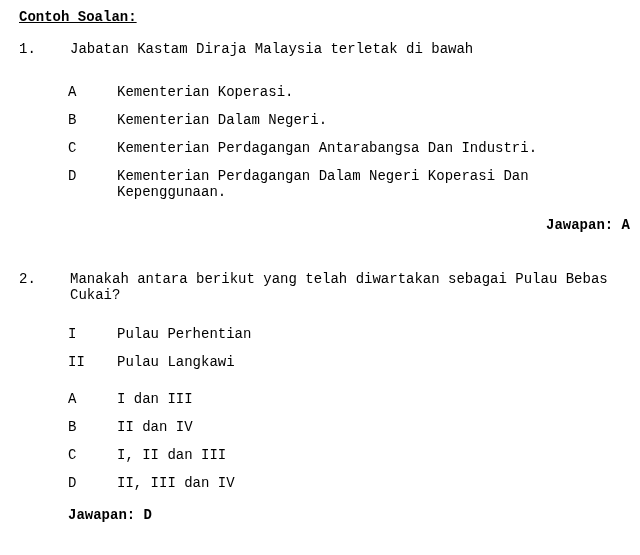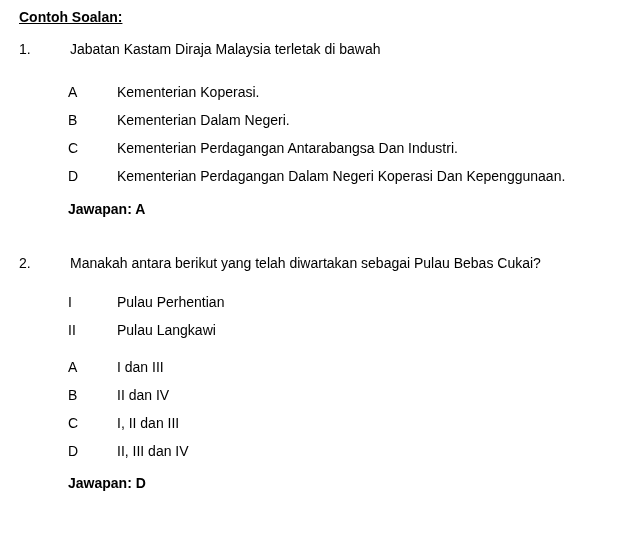--- a/index.html
+++ b/index.html
@@ -1,15 +1,15 @@
 <!DOCTYPE html>
 <html><head>
 <meta charset="utf-8">
 <style>
-  * { margin: 0; padding: 0; box-sizing: border-box; }
+  * { margin: 0; padding: 0; box-sizing: border-box; font-family: Liberation Mono, monospace; }
   html, body {
     background: #ffffff;
   }
   body {
     width: 640px;
     height: 555px;
     font-family: "Liberation Sans", sans-serif;
     font-size: 14px;
     line-height: 16px;
     color: #000000;
@@ -46,21 +46,21 @@
   .statements .sub-row:first-child { margin-top: 0; }
   .options .sub-row:first-child { margin-top: 0; }
   .sub-letter {
     flex: 0 0 49px;
   }
   .sub-text {
     flex: 1;
   }
   
   .q1-options { margin-top: 27px; }
-  .q1-answer  { margin-top: 17px; }
+  .q1-answer  { margin-top: 17px; text-align: right; }
   .question-2 { margin-top: 38px; }
   .q2-statements { margin-top: 23px; }
   .q2-options { margin-top: 21px; }
   .q2-answer  { margin-top: 16px; }
   .answer {
     margin-left: 49px;
     font-weight: bold;
   }
 </style>
 </head>

